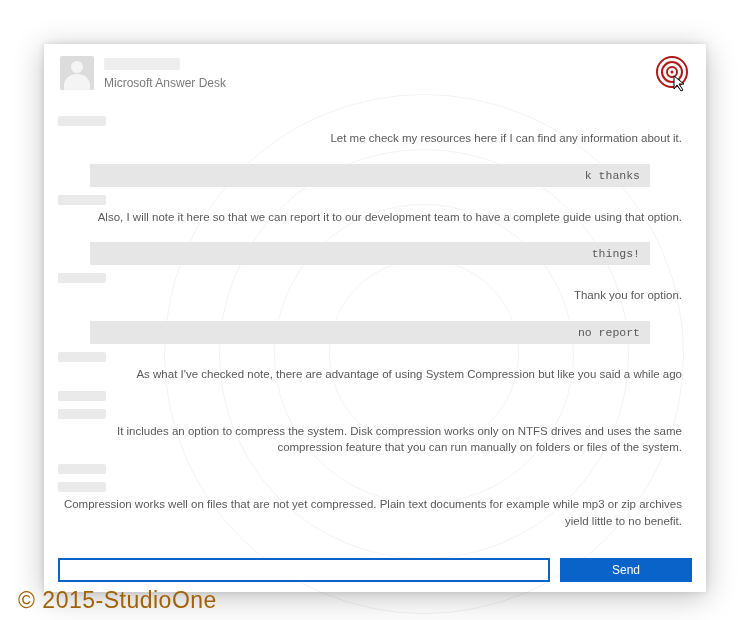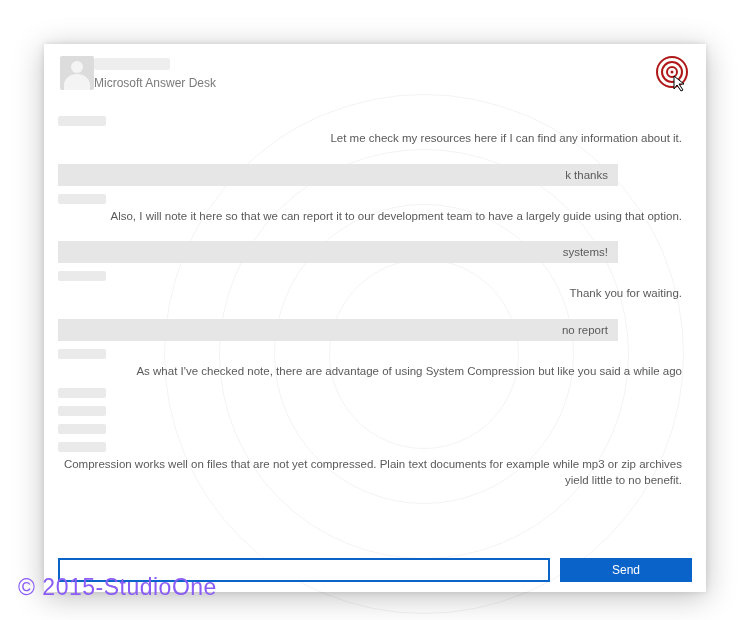--- a/index.html
+++ b/index.html
@@ -45,21 +45,21 @@
   }
   .avatar::after {
     content: "";
     position: absolute;
     top: 18px; left: 50%;
     width: 26px; height: 22px;
     border-radius: 50% 50% 0 0;
     background: #f4f4f4;
     transform: translateX(-50%);
   }
-  .hdr-text { }
+  .hdr-text { margin-left: 10px; }
   .agent-name {
     font-size: 13px;
     color: #888;
     background: #eee;
     display: inline-block;
     width: 76px; height: 12px;
     border-radius: 2px;
   }
   .agent-sub {
     font-size: 12px;
@@ -91,22 +91,23 @@
   }
   .msg-agent {
     font-size: 11.5px;
     color: #5a5a5a;
     line-height: 1.45;
     margin-bottom: 6px;
     text-align: right;
   }
   .msg-user {
     display: flex;
-    justify-content: flex-start;
+    justify-content: center;
     margin: 17px 0 8px 0;
+    font-family: Liberation Mono, monospace;
   }
   .msg-user-inner {
     background: #e6e6e6;
     color: #5a5a5a;
     font-size: 11.5px;
     padding: 5px 10px;
     min-width: 560px;
     text-align: right;
   }
   
@@ -134,23 +135,23 @@
     cursor: pointer;
   }
   
   .chat::-webkit-scrollbar { width: 10px; }
   .chat::-webkit-scrollbar-track { background: #f4f4f4; }
   .chat::-webkit-scrollbar-thumb { background: #c9c9c9; }
   
   .wm {
     position: absolute;
     left: 18px;
-    bottom: 19px;
+    bottom: 6px;
     font-size: 23px;
-    color: #8b5cf6;
+    color: #a16207;
     font-family: "Segoe UI", Arial, sans-serif;
     letter-spacing: 0.5px;
     z-index: 2;
   }
   .wm-ring {
     position: absolute;
     border: 1px solid rgba(0,0,0,0.05);
     border-radius: 50%;
     pointer-events: none;
   }
@@ -184,33 +185,34 @@
     </svg>
   </div>
 
   <div class="chat" id="chat">
       <div class="stamp"></div>
       <div class="msg-agent">Let me check my resources here if I can find any information about it.</div>
       <div class="msg-user">
         <div class="msg-user-inner">k thanks</div>
       </div>
       <div class="stamp"></div>
-      <div class="msg-agent">Also, I will note it here so that we can report it to our development team to have a largely guide using that option.</div>
+      <div class="msg-agent">Also, I will note it here so that we can report it to our development team to have a complete guide using that option.</div>
       <div class="msg-user">
-        <div class="msg-user-inner">systems!</div>
+        <div class="msg-user-inner">things!</div>
       </div>
       <div class="stamp"></div>
-      <div class="msg-agent">Thank you for waiting.</div>
+      <div class="msg-agent">Thank you for option.</div>
       <div class="msg-user">
         <div class="msg-user-inner">no report</div>
       </div>
       <div class="stamp"></div>
       <div class="msg-agent">As what I've checked note, there are advantage of using System Compression but like you said a while ago</div>
       <div class="stamp"></div>
       <div class="stamp"></div>
+      <div class="msg-agent">It includes an option to compress the system. Disk compression works only on NTFS drives and uses the same compression feature that you can run manually on folders or files of the system.</div>
       <div class="stamp"></div>
       <div class="stamp"></div>
       <div class="msg-agent">Compression works well on files that are not yet compressed. Plain text documents for example while mp3 or zip archives yield little to no benefit.</div>
     </div>
 
   <div class="ftr">
     <input class="input" type="text" value="" style="">
     <button class="send">Send</button>
   </div>
 </div>

